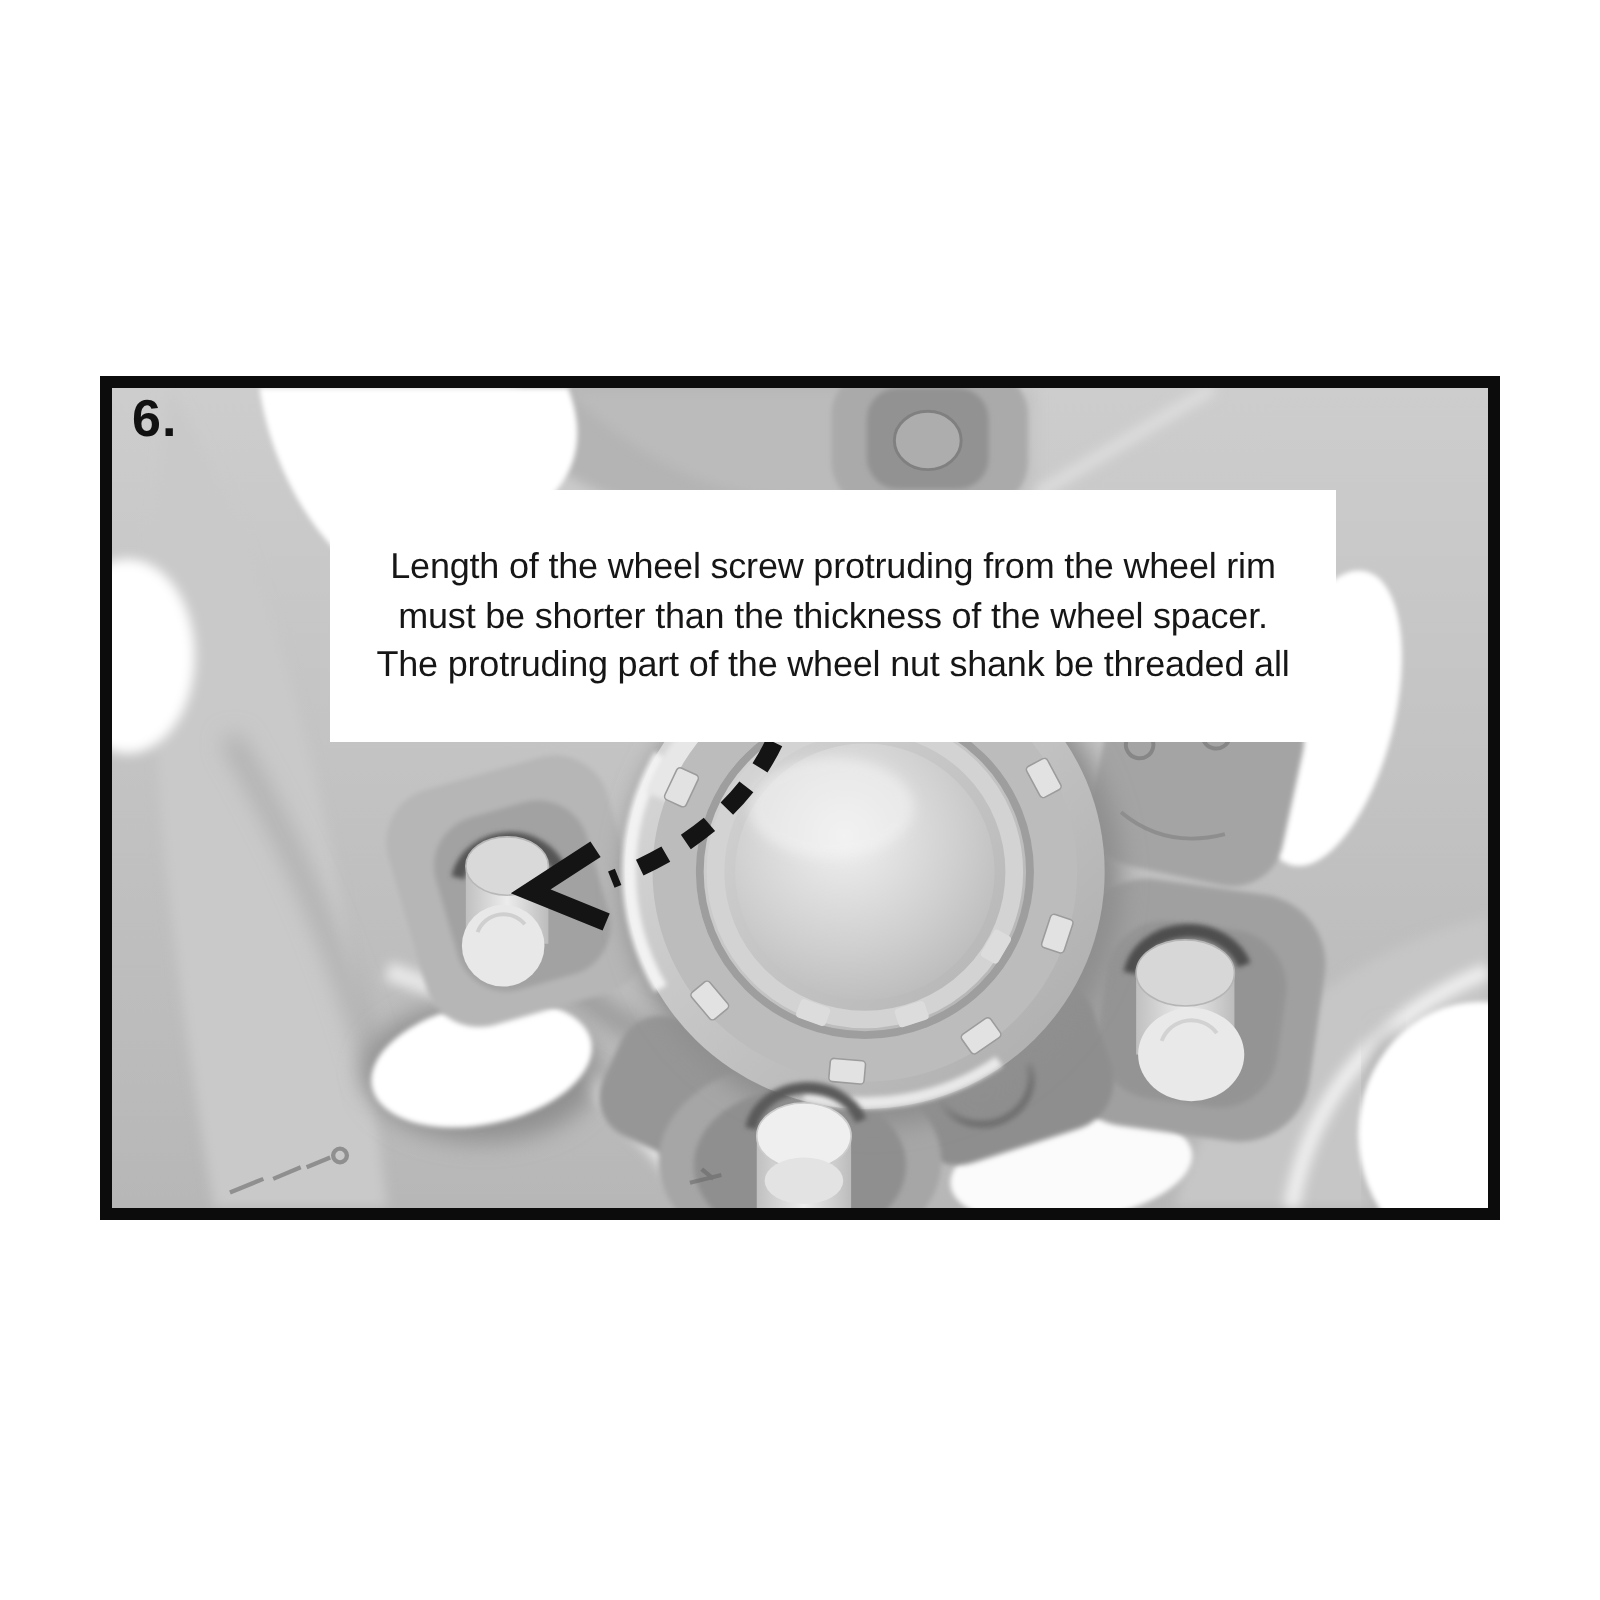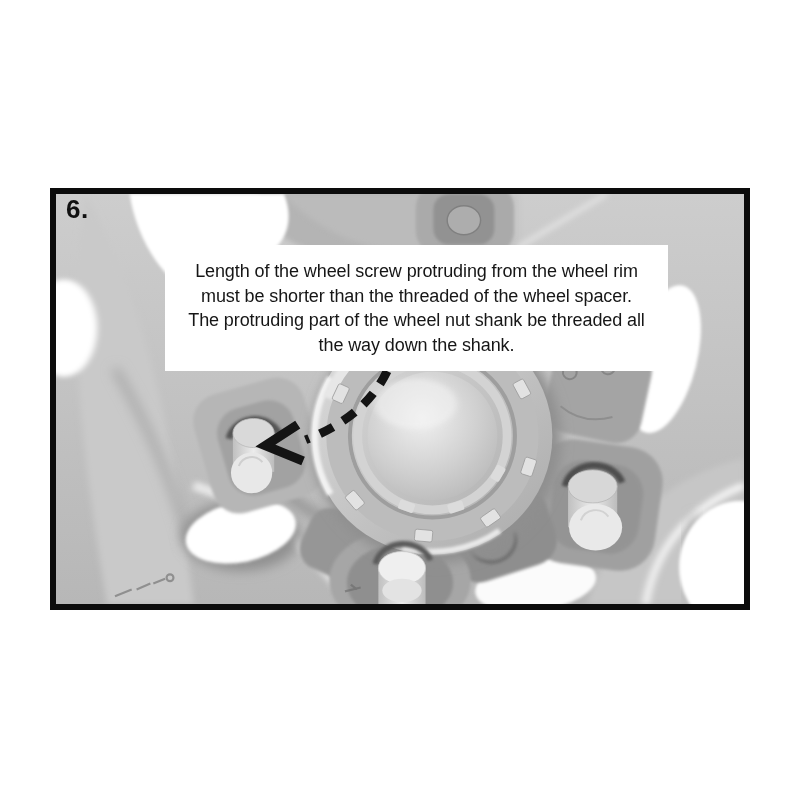--- a/index.html
+++ b/index.html
@@ -189,19 +189,18 @@
       <g stroke="#141414">
         <path d="M 346 157 C 336 196 311 231 254 253" stroke-width="9" stroke-dasharray="15 12" fill="none"></path>
         <path d="M 242 240 L 213 259 L 247 273" stroke-width="9.5" fill="none" stroke-linecap="square" stroke-linejoin="miter"></path>
       </g>
     </svg>
 
     <div class="step">6.</div>
 
     <div class="caption">
       <div>Length of the wheel screw protruding from the wheel rim</div>
-      <div>must be shorter than the threaded of the wheel spacer.</div>
+      <div>must be shorter than the thickness of the wheel spacer.</div>
       <div>The protruding part of the wheel nut shank be threaded all</div>
-      <div>the way down the shank.</div>
     </div>
 
   </figure>
 </div>
 
 </body></html>

